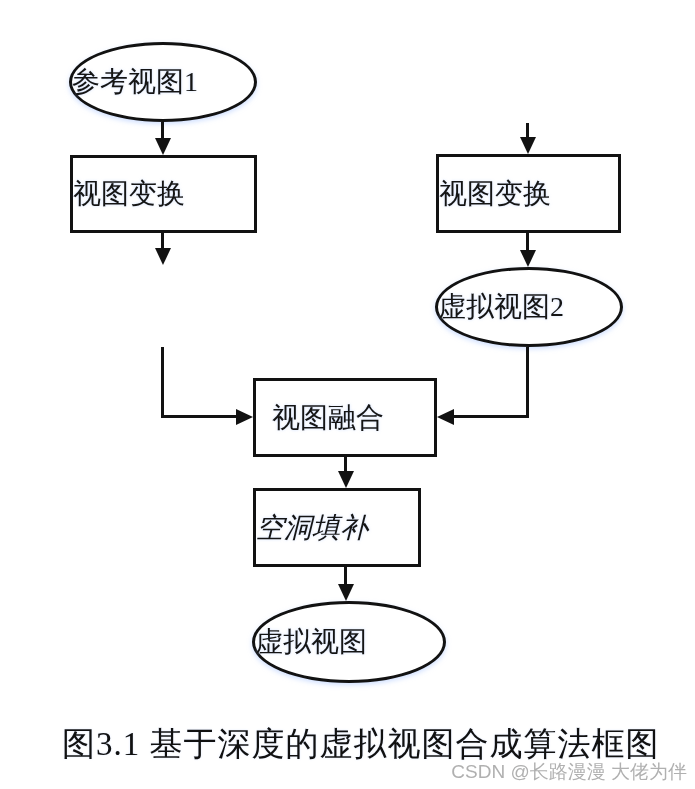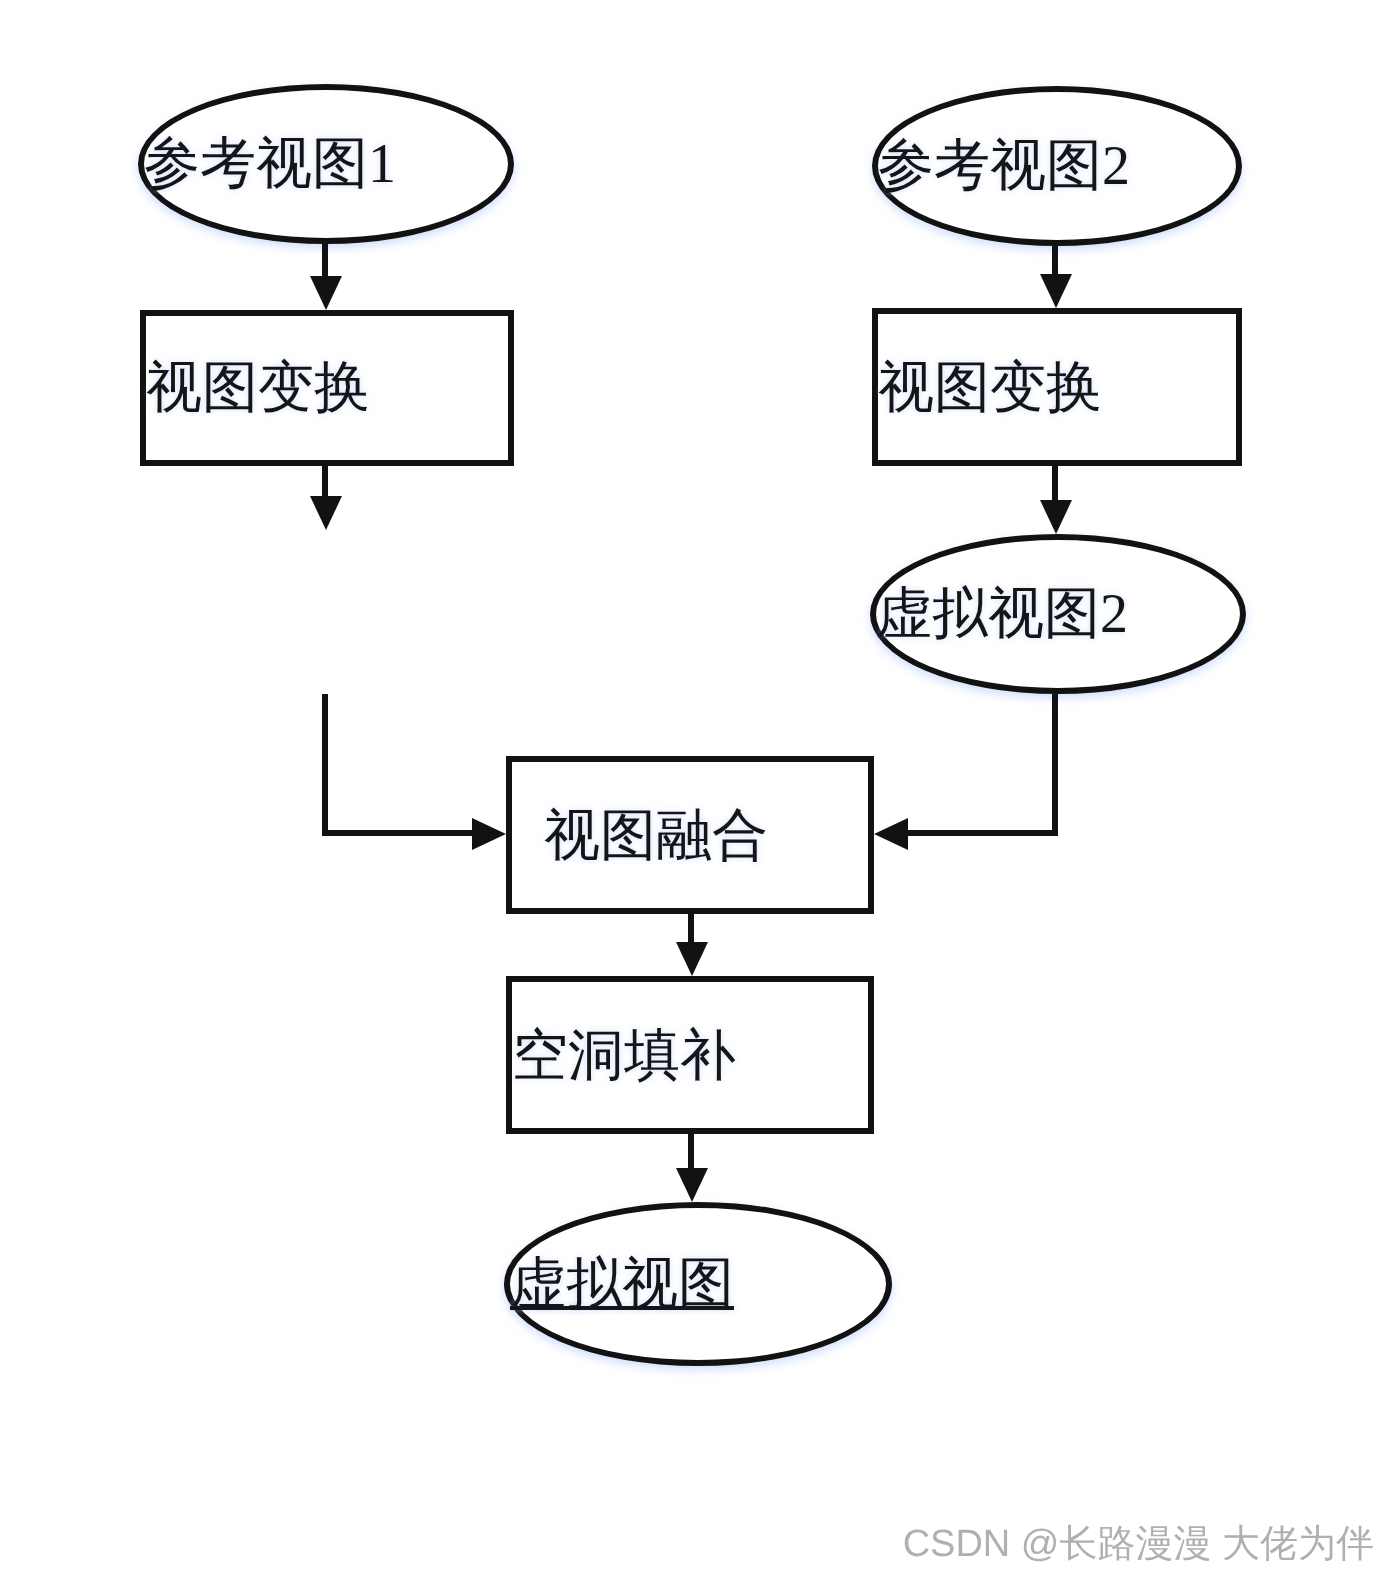--- a/index.html
+++ b/index.html
@@ -81,23 +81,20 @@
   }
 </style>
 </head>
 <body>
 
 <div class="canvas">
 
   <div class="node ellipse" style="left:69px; top:42px; width:188px; height:80px;">
     <span>参考视图1</span>
   </div>
-  <div class="node ellipse" style="left:436px; top:43px; width:185px; height:80px;">
-    <span>参考视图2</span>
-  </div>
 
   <div>
     <div class="vline" style="left:161px; top:122px; height:19px;"></div>
     <div class="ah ah-down" style="left:155px; top:138px;"></div>
   </div>
 
   <div>
     <div class="vline" style="left:526px; top:123px; height:17px;"></div>
     <div class="ah ah-down" style="left:520px; top:137px;"></div>
   </div>
@@ -137,29 +134,30 @@
 
   <div class="node rect" style="left:253px; top:378px; width:184px; height:79px;padding-left:16px;">
     <span>视图融合</span>
   </div>
 
   <div>
     <div class="vline" style="left:344px; top:457px; height:17px;"></div>
     <div class="ah ah-down" style="left:338px; top:471px;"></div>
   </div>
 
-  <div class="node rect" style="left:253px; top:488px; width:184px; height:79px;">
+  <div class="node rect" style="left:253px; top:488px; width:168px; height:79px;font-style:italic;">
     <span>空洞填补</span>
   </div>
 
   <div>
     <div class="vline" style="left:344px; top:567px; height:19px;"></div>
     <div class="ah ah-down" style="left:338px; top:584px;"></div>
   </div>
 
-  <div class="node ellipse" style="left:252px; top:601px; width:194px; height:82px;text-decoration:underline;">
+  <div class="node ellipse" style="left:252px; top:601px; width:194px; height:82px;">
     <span>虚拟视图</span>
   </div>
 
+  <div class="caption">图3.1 基于深度的虚拟视图合成算法框图</div>
 
   <div class="watermark">CSDN @长路漫漫 大佬为伴</div>
 
 </div>
 
 </body></html>

